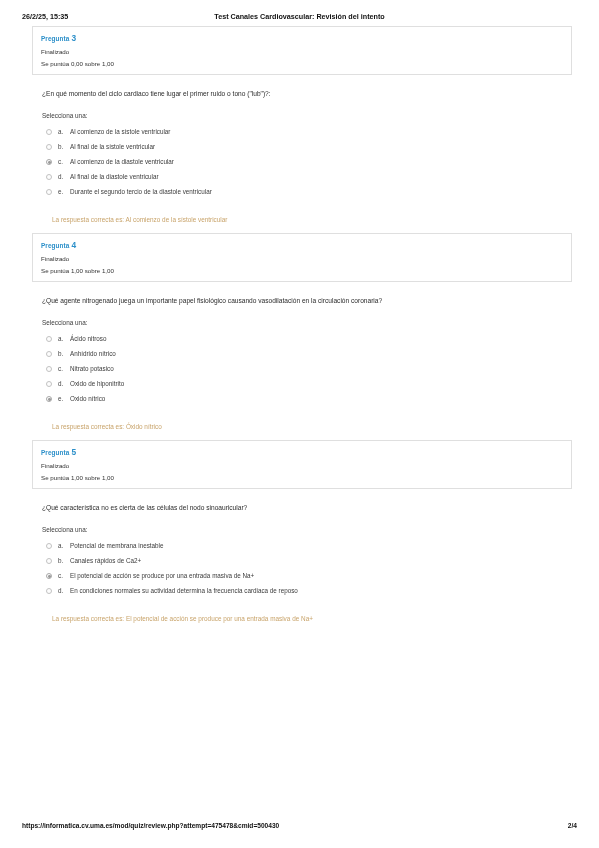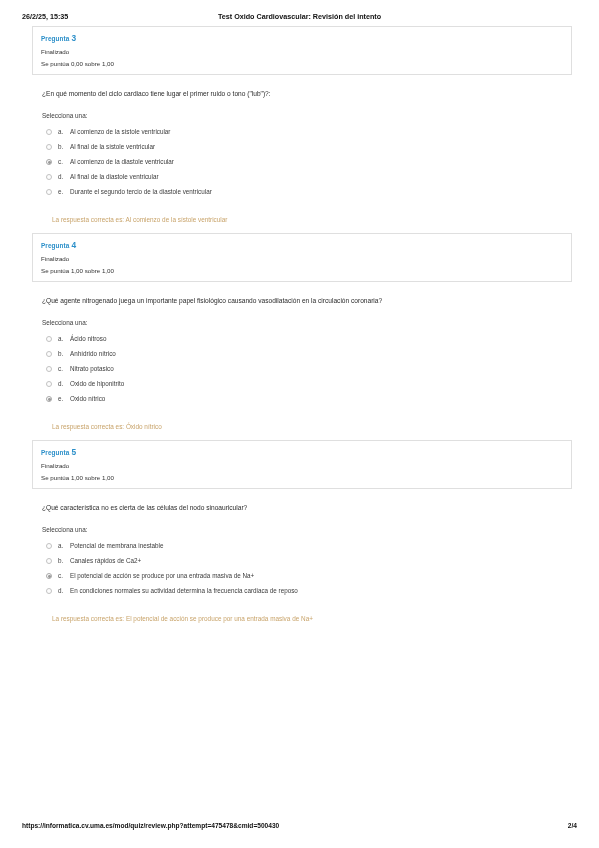--- a/index.html
+++ b/index.html
@@ -177,21 +177,21 @@
     top: 0;
     white-space: nowrap;
     font-weight: bold;
   }
 </style>
 </head>
 <body>
 
 <div class="page-header">
   <span class="hdr-date">26/2/25, 15:35</span>
-  <span class="hdr-title">Test Oxido Cardiovascular: Revisión del intento</span>
+  <span class="hdr-title">Test Canales Cardiovascular: Revisión del intento</span>
 </div>
 
 <div class="content" id="questions-root">
     <div class="question q3">
       <div class="q-info-box">
         <div class="q-label"><span>Pregunta</span><span class="q-num">3</span></div>
         <div class="q-state">Finalizado</div>
         <div class="q-grade">Se puntúa 0,00 sobre 1,00</div>
       </div>
       <div class="q-body">

